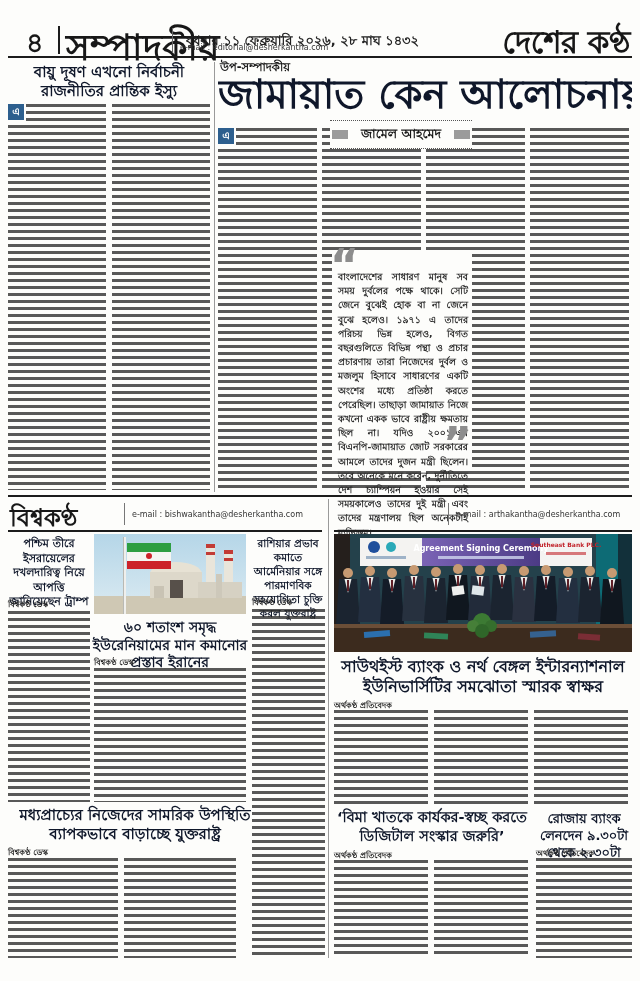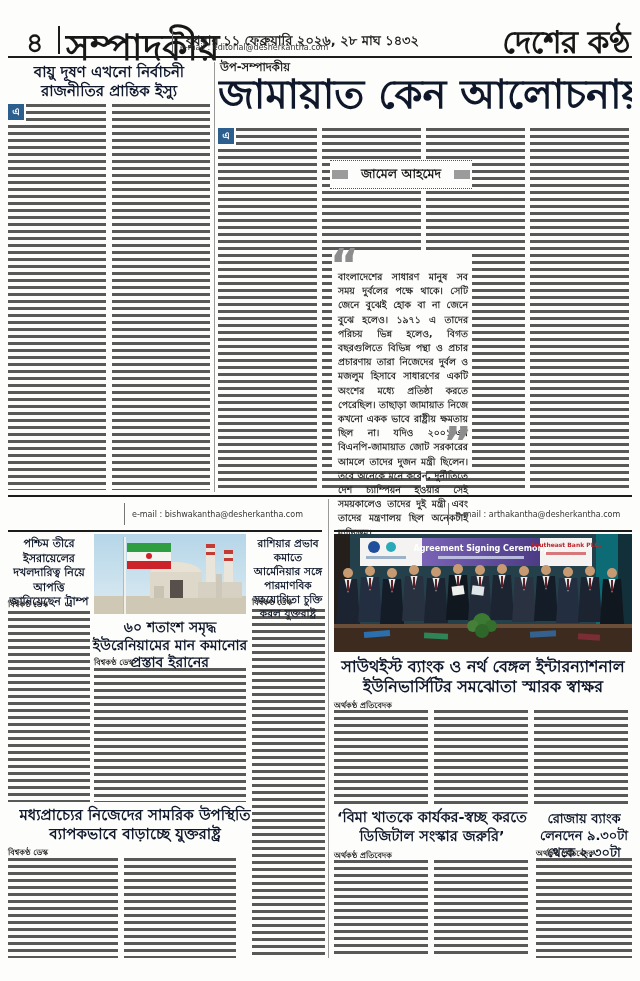--- a/index.html
+++ b/index.html
@@ -32,21 +32,21 @@
   .ed-vdiv{left:214px;top:62px;width:1px;height:430px;}
   
   .kicker{left:220px;top:59px;font-size:11.5px;font-weight:bold;text-align:center;}
   .main-hl{left:218px;top:71px;width:414px;font-size:40px;line-height:46px;white-space:nowrap;overflow:hidden;}
   .mc1{left:218px;top:128px;width:99px;height:364px;}
   .mc2{left:322px;top:128px;width:99px;height:364px;}
   .mc3{left:426px;top:128px;width:99px;height:364px;}
   .mc4{left:530px;top:128px;width:99px;height:364px;}
   .byline-box{left:330px;top:120px;width:142px;height:29px;background:#fdfdfb;
       border-top:1px dotted #555;border-bottom:1px dotted #555;
-      display:flex;align-items:center;justify-content:space-between;padding:0 2px;box-sizing:border-box;margin-top:40px;}
+      display:flex;align-items:center;justify-content:space-between;padding:0 2px;box-sizing:border-box;}
   .byline-box .sq{width:16px;height:9px;background:#9b9b9b;}
   .byline-box .nm{font-size:12.5px;font-weight:bold;}
   .dropcap{width:16px;height:16px;background:#2d5f8e;color:#fff;font-size:10px;font-weight:bold;
       display:flex;align-items:center;justify-content:center;outline:2px solid #fdfdfb;}
   .dc-left{left:8px;top:104px;}
   .dc-main{left:218px;top:128px;}
   .pullquote{left:332px;top:252px;width:140px;height:216px;background:#fdfdfb;box-sizing:border-box;
       padding:18px 4px 6px 6px;}
   .pq-text{font-size:9.3px;line-height:14.2px;color:#2c2c2c;font-weight:600;text-align:justify;}
   .pq-open{left:330px;top:240px;font-size:44px;color:#8d8d8d;font-weight:bold;}
@@ -124,20 +124,21 @@
     <span class="sq"></span>
   </div>
   <div class="abs dropcap dc-main">এ</div>
   <div class="abs pullquote">
     <div class="pq-text">বাংলাদেশের সাধারণ মানুষ সব সময় দুর্বলের পক্ষে থাকে। সেটি জেনে বুঝেই হোক বা না জেনে বুঝে হলেও। ১৯৭১ এ তাদের পরিচয় ভিন্ন হলেও, বিগত বছরগুলিতে বিভিন্ন পন্থা ও প্রচার প্রচারণায় তারা নিজেদের দুর্বল ও মজলুম হিসাবে সাধারণের একটি অংশের মধ্যে প্রতিষ্ঠা করতে পেরেছিল। তাছাড়া জামায়াত নিজে কখনো একক ভাবে রাষ্ট্রীয় ক্ষমতায় ছিল না। যদিও ২০০১-এর বিএনপি-জামায়াত জোট সরকারের আমলে তাদের দুজন মন্ত্রী ছিলেন। তবে অনেকে মনে করেন, দুর্নীতিতে দেশ চ্যাম্পিয়ন হওয়ার সেই সময়কালেও তাদের দুই মন্ত্রী এবং তাদের মন্ত্রণালয় ছিল অনেকটাই ব্যতিক্রম।</div>
   </div>
   <div class="abs pq-open">“</div>
   <div class="abs pq-close">”</div>
   <div class="abs rule hr-mid"></div>
 
+  <div class="abs w-title">বিশ্বকণ্ঠ</div>
   <div class="abs w-v"></div>
   <div class="abs w-email email">e-mail : bishwakantha@desherkantha.com</div>
   <div class="abs rule w-rule"></div>
   <div class="abs vrule c-vdiv"></div>
   <div class="abs b-v"></div>
   <div class="abs b-email email">e-mail : arthakantha@desherkantha.com</div>
   <div class="abs rule b-rule"></div>
 
   <div class="abs wa-hl hl ctr">পশ্চিম তীরে ইসরায়েলের দখলদারিত্ব নিয়ে আপত্তি জানিয়েছেন ট্রাম্প</div>
   <div class="abs wa-by byline">বিশ্বকণ্ঠ ডেস্ক</div>

